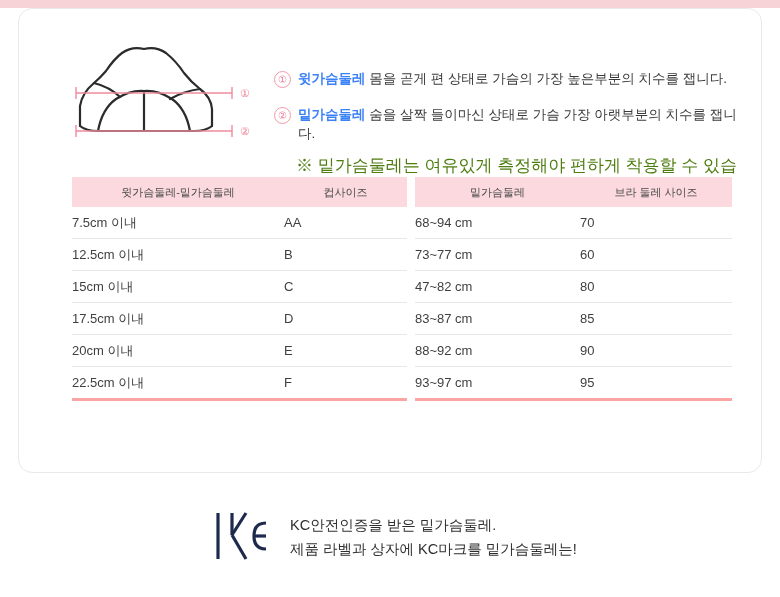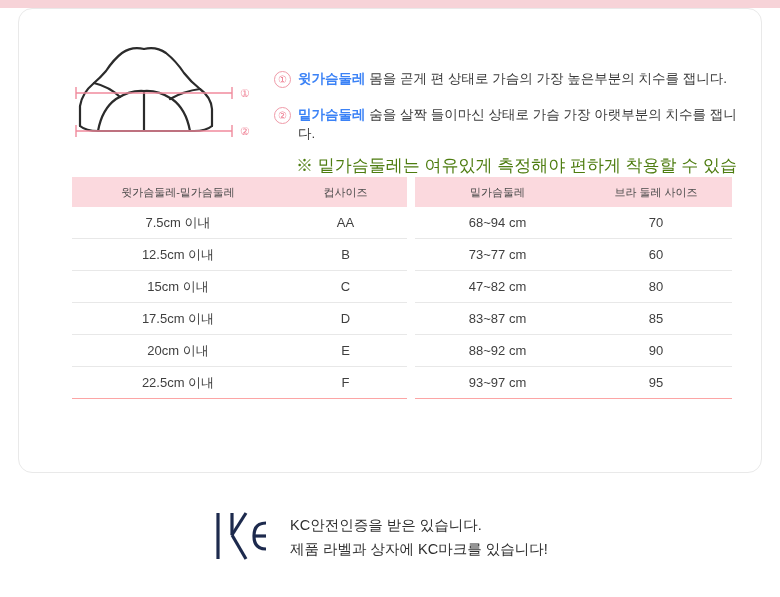--- a/index.html
+++ b/index.html
@@ -104,27 +104,26 @@
     background: #fbd9de;
     color: #4a4a4a;
     font-weight: normal;
     font-size: 11px;
     height: 30px;
     padding: 0;
     text-align: center;
   }
   tbody td {
     height: 31px;
-    text-align: center;
     border-bottom: 1px solid #e8e8e8;
     color: #3f3f3f;
     font-size: 13px;
     padding: 0;
   }
-  tbody tr:last-child td { border-bottom: 1px solid #fca5a5; margin-top: 44px; }
+  tbody tr:last-child td { border-bottom: 3px solid #fca5a5; margin-top: 44px; }
 
   
   .kc {
     position: absolute;
     top: 505px;
     left: 210px;
     display: flex;
     align-items: center;
   }
   .kc-logo { margin-right: 18px; }
@@ -267,18 +266,18 @@
           <line x1="8" y1="8" x2="8" y2="54"></line>
           <line x1="22" y1="8" x2="22" y2="30"></line>
           <path d="M22 30 L36 8"></path>
           <path d="M22 30 L36 54"></path>
           <path d="M56 18 Q44 18 44 31 Q44 44 56 44"></path>
           <line x1="44" y1="31" x2="56" y2="31"></line>
         </g>
       </svg>
     </div>
     <div class="kc-text">
-      <div>KC안전인증을 받은 있습니다.</div>
-      <div>제품 라벨과 상자에 KC마크를 있습니다!</div>
+      <div>KC안전인증을 받은 밑가슴둘레.</div>
+      <div>제품 라벨과 상자에 KC마크를 밑가슴둘레는!</div>
     </div>
   </div>
 
 </div>
 
 </body></html>

